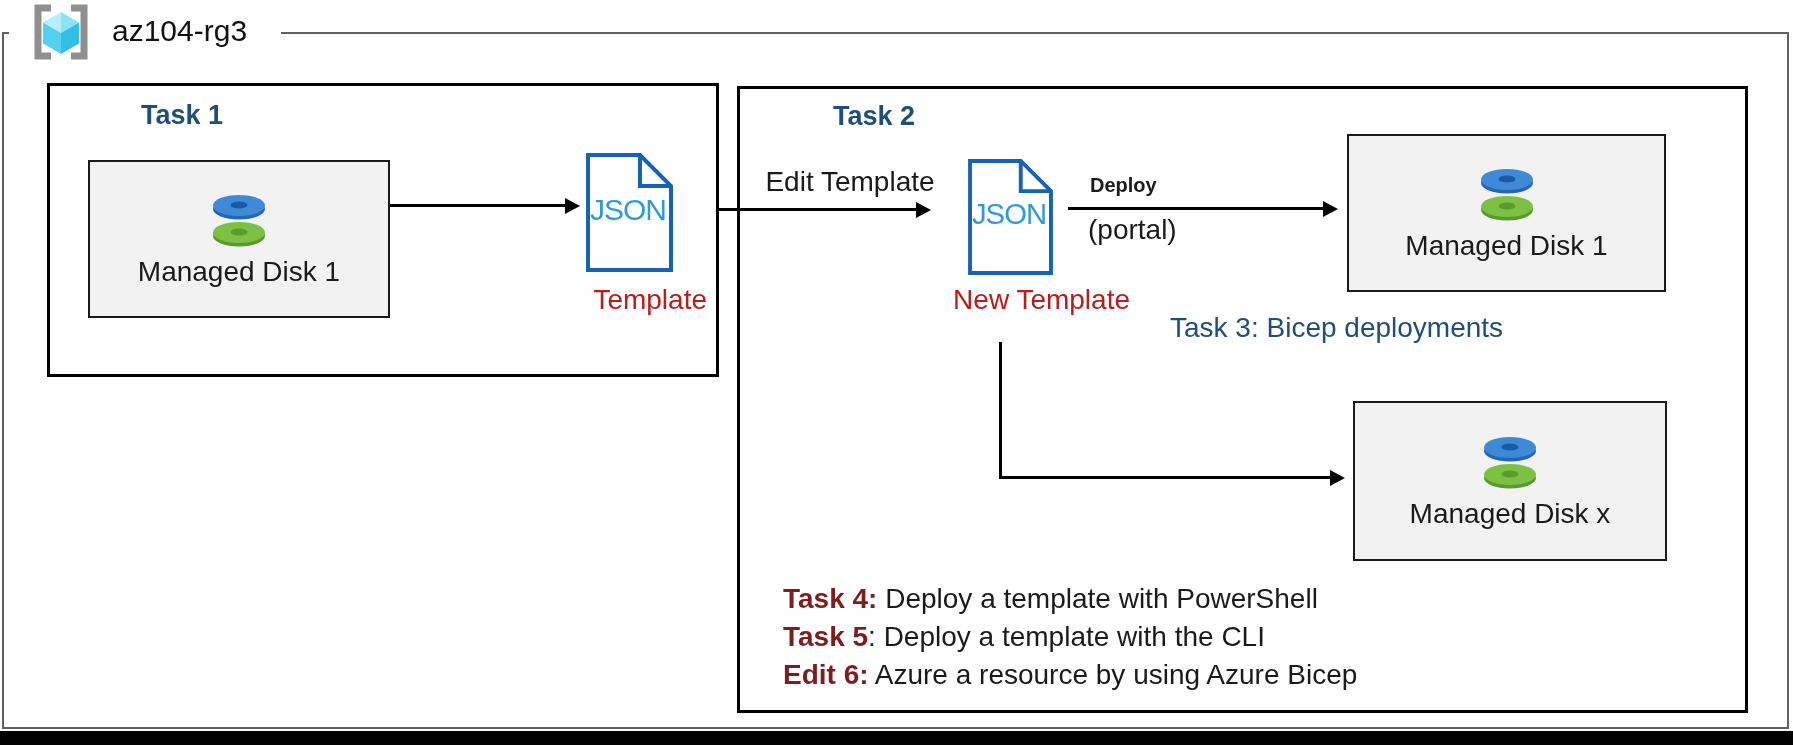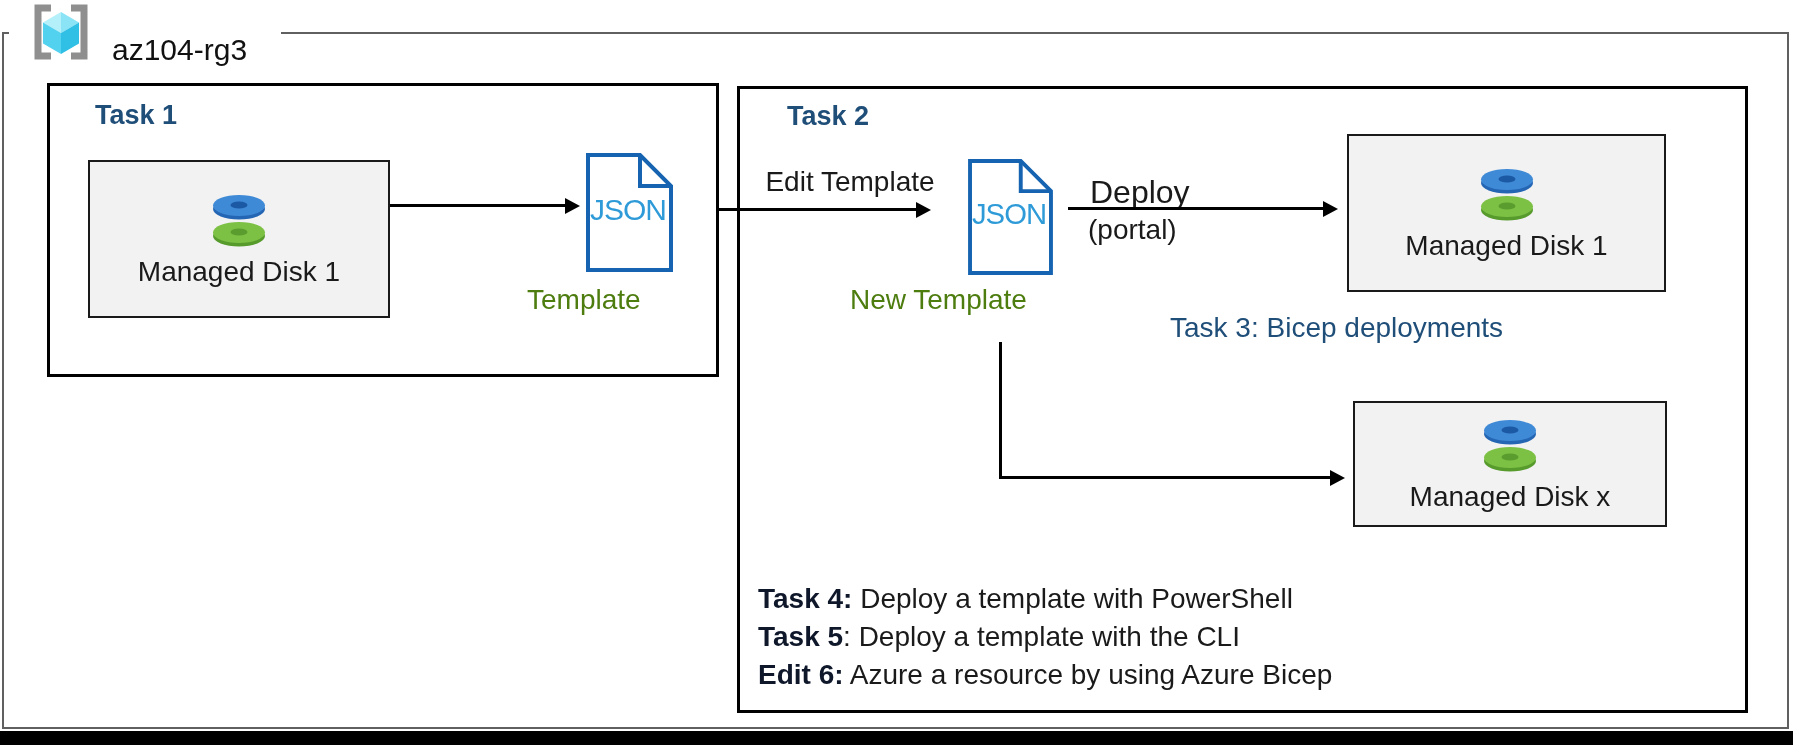--- a/index.html
+++ b/index.html
@@ -6,49 +6,49 @@
   body { background: #ffffff; font-family: "Liberation Sans", "DejaVu Sans", sans-serif; }
   .canvas { position: relative; width: 1793px; height: 745px; background: #fff; overflow: hidden; }
 
   
   .rg-frame { position: absolute; left: 2px; top: 32px; width: 1787px; height: 697px;
               border: 2px solid #606060; z-index: 1; }
   .rg-top-mask { position: absolute; left: 9px; top: 24px; width: 272px; height: 18px;
                  background: #fff; z-index: 2; }
   .rg-icon { position: absolute; left: 30px; top: 3px; z-index: 3; }
   .rg-label { position: absolute; left: 112px; top: 14px; font-size: 30px; color: #111;
-              z-index: 3; white-space: nowrap; margin-top: 19px; }
+              z-index: 3; white-space: nowrap; }
 
   
   .bottom-bar { position: absolute; left: 0; top: 731px; width: 1793px; height: 14px;
                 background: #000; z-index: 4; }
 
   
   .task-box { position: absolute; border: 3px solid #000; background: #fff; z-index: 2; }
   .task1-box { left: 47px; top: 83px; width: 672px; height: 294px; }
   .task2-box { left: 737px; top: 86px; width: 1011px; height: 627px; }
   .task-title { position: absolute; font-size: 27px; font-weight: bold; color: #1F4E79;
-                z-index: 3; white-space: nowrap; }
+                z-index: 3; white-space: nowrap; margin-left: 46px; }
   .task1-title { left: 95px; top: 100px; }
   .task2-title { left: 787px; top: 101px; text-align: center; }
 
   
   .disk-box { position: absolute; background: #F2F2F2; border: 2px solid #1a1a1a; z-index: 3;
               display: flex; flex-direction: column; align-items: center; justify-content: center;
               gap: 8px; }
   .disk-box-t1  { left: 88px;   top: 160px; width: 302px; height: 158px; }
   .disk-box-md1 { left: 1347px; top: 134px; width: 319px; height: 158px; }
-  .disk-box-mdx { left: 1353px; top: 401px; width: 314px; height: 126px; }
+  .disk-box-mdx { left: 1353px; top: 401px; width: 314px; height: 160px; }
   .disk-label { font-size: 28px; color: #1a1a1a; white-space: nowrap; }
 
   
   .json-icon { position: absolute; z-index: 3; }
   .json1 { left: 584px; top: 152px; }
   .json2 { left: 965px; top: 158px; }
-  .caption { position: absolute; font-size: 28px; color: #4d7c0f; text-align: left;
+  .caption { position: absolute; font-size: 28px; color: #b91c1c; text-align: right;
              z-index: 3; white-space: nowrap; }
   .caption-template { left: 527px; top: 284px; width: 180px; }
   .caption-new-template { left: 850px; top: 284px; width: 280px; }
 
   
   .h-line { position: absolute; height: 3px; background: #000; z-index: 3; }
   .v-line { position: absolute; width: 3px;  background: #000; z-index: 3; }
   .arrow-head { position: absolute; width: 0; height: 0; z-index: 3;
                 border-top: 8px solid transparent; border-bottom: 8px solid transparent;
                 border-left: 15px solid #000; }
@@ -56,36 +56,36 @@
   .arrow1-line { left: 390px; top: 204px; width: 176px; }
   .arrow1-head { left: 565px; top: 198px; }
 
   .arrow2-line { left: 719px; top: 208px; width: 198px; }
   .arrow2-head { left: 916px; top: 202px; }
   .edit-label  { position: absolute; left: 735px; top: 166px; width: 230px; text-align: center;
                  font-size: 28px; color: #1a1a1a; z-index: 3; white-space: nowrap; }
 
   .arrow3-line { left: 1068px; top: 207px; width: 256px; }
   .arrow3-head { left: 1323px; top: 201px; }
-  .deploy-label  { position: absolute; left: 1090px; top: 174px; font-size: 32px; color: #1a1a1a;
-                   z-index: 3; white-space: nowrap; }
+  .deploy-label  { position: absolute; left: 1090px; top: 174px; font-size: 20px; color: #1a1a1a;
+                   z-index: 3; white-space: nowrap; font-weight: bold; }
   .portal-label  { position: absolute; left: 1088px; top: 214px; font-size: 28px; color: #1a1a1a;
                    z-index: 3; white-space: nowrap; text-align: center; }
 
   .elbow-v { left: 999px; top: 342px; height: 137px; }
   .elbow-h { left: 999px; top: 476px; width: 332px; }
   .elbow-head { left: 1330px; top: 470px; }
 
   
   .task3-line { position: absolute; left: 1170px; top: 312px; font-size: 28px; color: #1F4E79;
                 z-index: 3; white-space: pre; }
   .task3-line .bold { font-weight: normal; }
   .task-list { position: absolute; left: 758px; top: 580px; z-index: 3; }
   .task-line { font-size: 28px; color: #1a1a1a; height: 38px; line-height: 38px; white-space: pre; }
-  .task-line .bold { font-weight: bold; color: #0f172a; }
+  .task-line .bold { font-weight: bold; color: #7f1d1d; margin-left: 25px; }
 </style>
 </head>
 <body>
 
 <div class="canvas">
 
   <div class="rg-frame"></div>
   <div class="rg-top-mask"></div>
 
   <svg class="rg-icon" width="62" height="58" viewBox="0 0 62 58">

